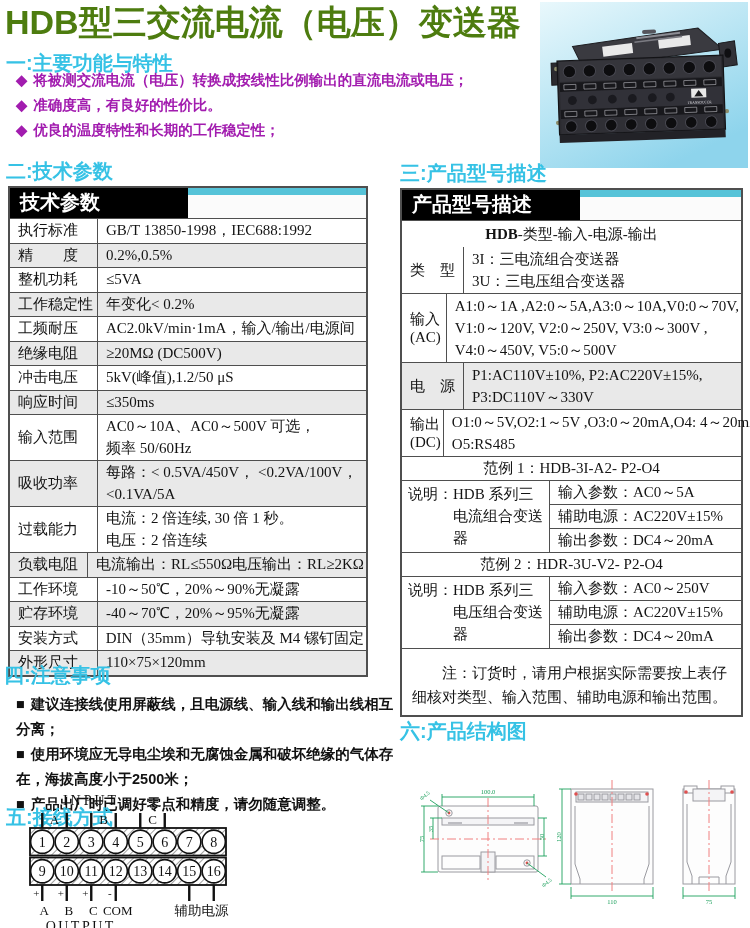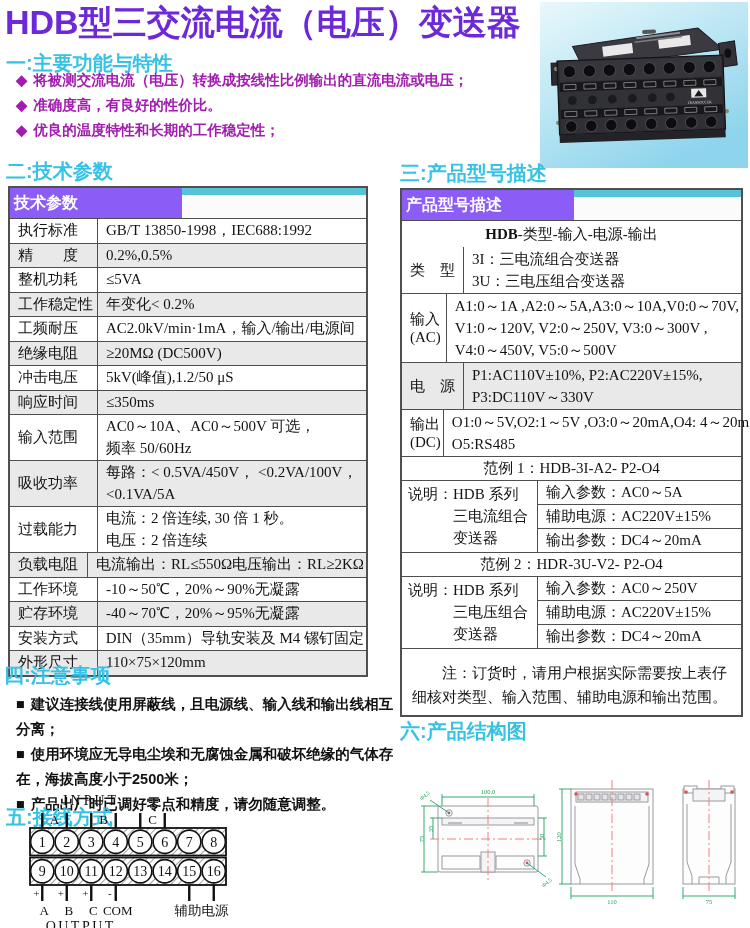--- a/index.html
+++ b/index.html
@@ -1,47 +1,47 @@
 <!DOCTYPE html>
 <html><head>
 <meta charset="utf-8">
 <style>
   html,body{margin:0;padding:0;}
   body{width:750px;height:928px;position:relative;background:#ffffff;overflow:hidden;
        font-family:"Liberation Serif",serif;color:#131313;}
   .abs{position:absolute;}
   
   .page-title{left:5px;top:0px;font-family:"Liberation Sans",sans-serif;font-weight:bold;
-              font-size:34px;letter-spacing:0px;color:#6d28d9;}
+              font-size:34px;letter-spacing:0px;color:#4d7c0f;}
   .sec-heading{font-family:"Liberation Sans",sans-serif;font-weight:bold;font-size:20px;color:#36c2e5;}
   
   .bullets{left:16px;top:68px;width:510px;font-family:"Liberation Sans",sans-serif;
            font-weight:bold;font-size:14.5px;line-height:25px;color:#a21caf;}
   .notes{left:16px;top:692px;width:382px;font-family:"Liberation Sans",sans-serif;
          font-weight:bold;font-size:14.5px;line-height:25px;color:#111;}
   .marker{margin-right:6px;}
   
   .tbl{position:absolute;border:2px solid #4f4f4f;background:#fff;box-sizing:border-box;}
   .tbl-head{display:flex;height:30px;border-bottom:1.5px solid #4f4f4f;}
-  .tbl-head .cyan{width:168px;background:#8b5cf6;color:#fff;font-family:"Liberation Sans",sans-serif;
-                  font-weight:bold;font-size:16px;line-height:29px;padding-left:4px;}
+  .tbl-head .cyan{width:168px;background:#000000;color:#fff;font-family:"Liberation Sans",sans-serif;
+                  font-weight:bold;font-size:20px;line-height:29px;padding-left:10px;}
   .tbl-head .rest{flex:1;background:#fbfbfb;position:relative;}
   .tbl-head .rest::before{content:"";position:absolute;left:0;right:0;top:0;height:7px;background:#56c3d8;}
   .trow{display:flex;border-top:1px solid #4f4f4f;font-size:15px;box-sizing:border-box;}
   .trow:first-child{border-top:none;}
   .shaded{background:#e9e9e9;}
   .lab{border-right:1px solid #4f4f4f;display:flex;align-items:center;padding:1px 2px 1px 8px;box-sizing:border-box;}
   .val{flex:1;padding:1px 2px 1px 8px;display:flex;flex-direction:column;justify-content:center;box-sizing:border-box;}
   .ln{line-height:21.5px;white-space:nowrap;}
   #spec-table .lab{width:88px;}
   #model-table .lab{width:62px;justify-content:flex-start;}
   #model-table .ln{line-height:22px;}
   .centerline-row{justify-content:center;text-align:center;padding:3px 12px;display:flex;align-items:center;}
   .centerline-row b{font-weight:bold;}
-  .ex-left{width:136px;border-right:1px solid #4f4f4f;padding:2px 4px 2px 6px;box-sizing:border-box;
+  .ex-left{width:148px;border-right:1px solid #4f4f4f;padding:2px 4px 2px 6px;box-sizing:border-box;
            line-height:22px;padding-left:3.4em;text-indent:-3em;}
   .ex-right{flex:1;display:flex;flex-direction:column;}
   .ex-cell{border-top:1px solid #4f4f4f;line-height:23px;padding:0 0 0 8px;}
   .ex-cell:first-child{border-top:none;}
   .note-row{display:block;padding:12px 10px 6px 10px;font-size:15px;line-height:24px;text-indent:2em;}
   svg text{font-family:"Liberation Serif",serif;}
   .dimtext{font-family:"Liberation Sans",sans-serif;}
 </style>
 </head>
 <body>

